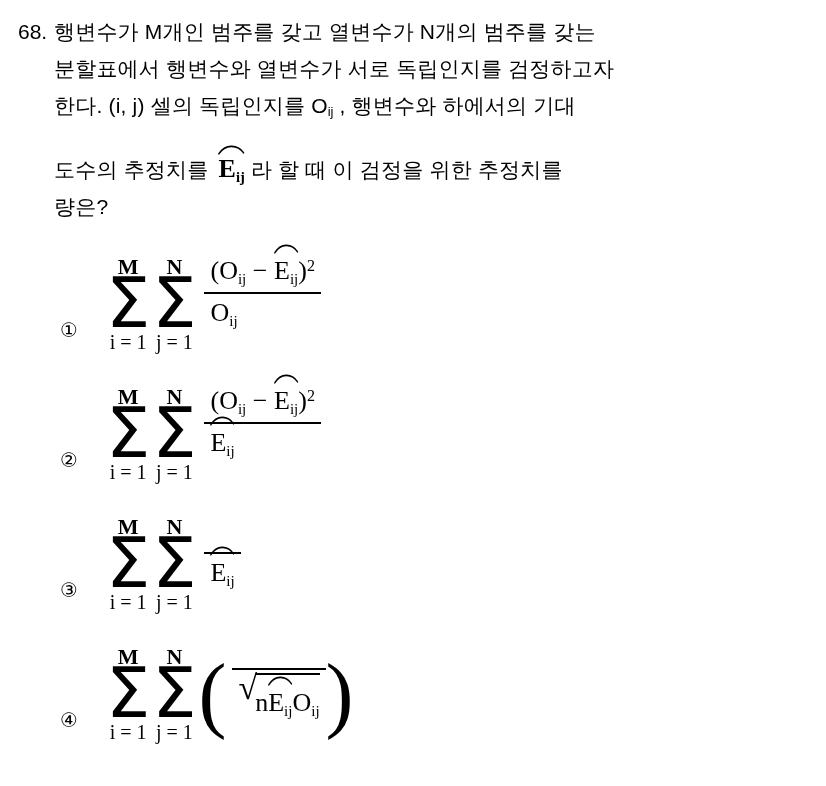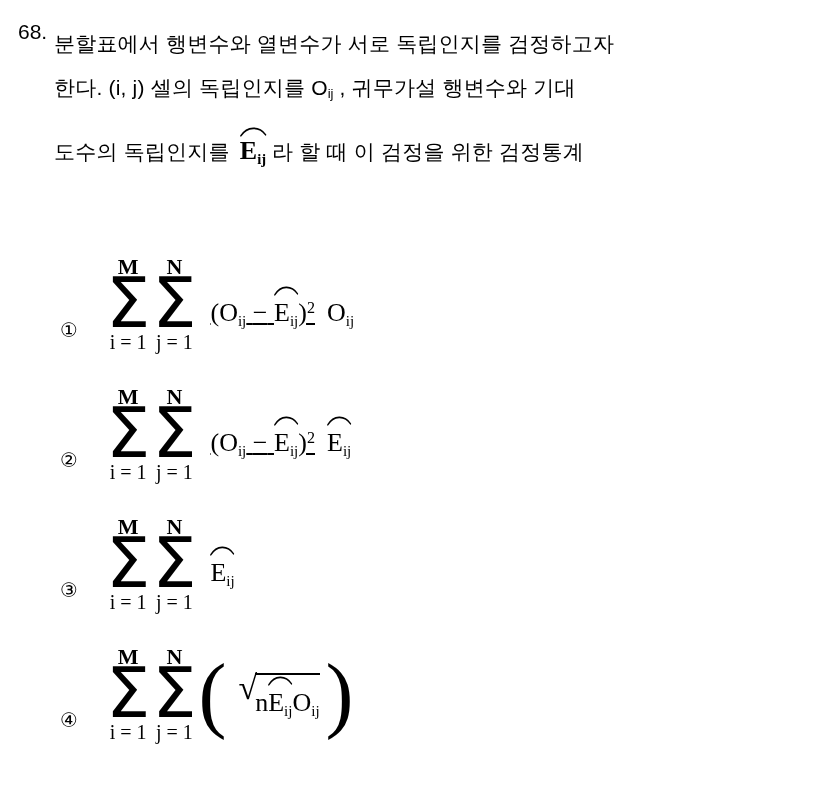--- a/index.html
+++ b/index.html
@@ -32,21 +32,21 @@
     flex: 0 0 36px;
     letter-spacing: 0px;
   }
   .q-body {
     font-size: 21px;
     line-height: 32px;
     letter-spacing: 0.2px;
     width: 740px;
   }
   .q-line { white-space: nowrap; }
-  .q-line.l2 { margin-top: 12px; }
+  .q-line.l2 { margin-top: 5px; }
   .sub { font-size: 0.62em; vertical-align: -0.25em; letter-spacing: 0; }
 
   
   .ehat-inline {
     display: inline-block;
     position: relative;
     font-family: "Liberation Serif", serif;
     font-weight: bold;
     font-size: 26px;
     line-height: 1;
@@ -129,25 +129,24 @@
     font-family: "Liberation Serif", serif;
     font-size: 20px;
     line-height: 1;
     margin-top: 1px;
     white-space: nowrap;
   }
 
   
   .frac {
     display: inline-flex;
-    flex-direction: row;
+    flex-direction: column;
     align-items: flex-start;
     margin-left: 6px;
     margin-bottom: 22px;
-    text-decoration: underline;
   }
   .frac-num, .frac-den {
     font-size: 26px;
     line-height: 1.25;
     white-space: nowrap;
     padding: 0 6px;
     font-family: "Liberation Serif", serif;
   }
   .frac-bar {
     width: 100%;
@@ -203,34 +202,36 @@
     font-size: 26px;
     white-space: nowrap;
   }
 </style>
 </head>
 <body>
 
 <div class="question">
   <div class="q-number">68.</div>
   <div class="q-body">
+    <div class="q-line">행변수가 M개인 범주를 갖고 열변수가 N개의 범주를 갖는</div>
     <div class="q-line l2">분할표에서 행변수와 열변수가 서로 독립인지를 검정하고자</div>
-    <div class="q-line l2"><span>한다. (i, j) 셀의 독립인지를 O</span><span class="sub">ij</span><span> , 귀무가설 행변수와 기대</span></div>
+    <div class="q-line l2"><span>한다. (i, j) 셀의 독립인지를 O</span><span class="sub">ij</span><span> , 행변수와 하에서의 기대</span></div>
     <div class="stem-gap-line">
-      <span>도수의 독립인지를</span>
+      <span>도수의 추정치를</span>
       <span class="ehat-inline">
         <span class="base">E</span><span class="ehsub">ij</span>
         <span class="hat">
           <svg viewBox="0 0 30 10" preserveAspectRatio="none">
               <path d="M1 9 C 8 0, 22 0, 29 8" stroke="#000" stroke-width="1.6" fill="none" stroke-linecap="round"></path>
             </svg>
         </span>
       </span>
-      <span>라 할 때 이 검정을 위한 검정통계</span>
-    </div>
+      <span>라 할 때 이 검정을 위한 추정치를</span>
+    </div>
+    <div class="q-line l2">량은?</div>
   </div>
 </div>
 
 <div class="choices">
 
   <div class="choice">
     <div class="choice-marker">①</div>
     <div class="formula">
       <div class="sigma-group">
         <div class="sigma-top">M</div>

